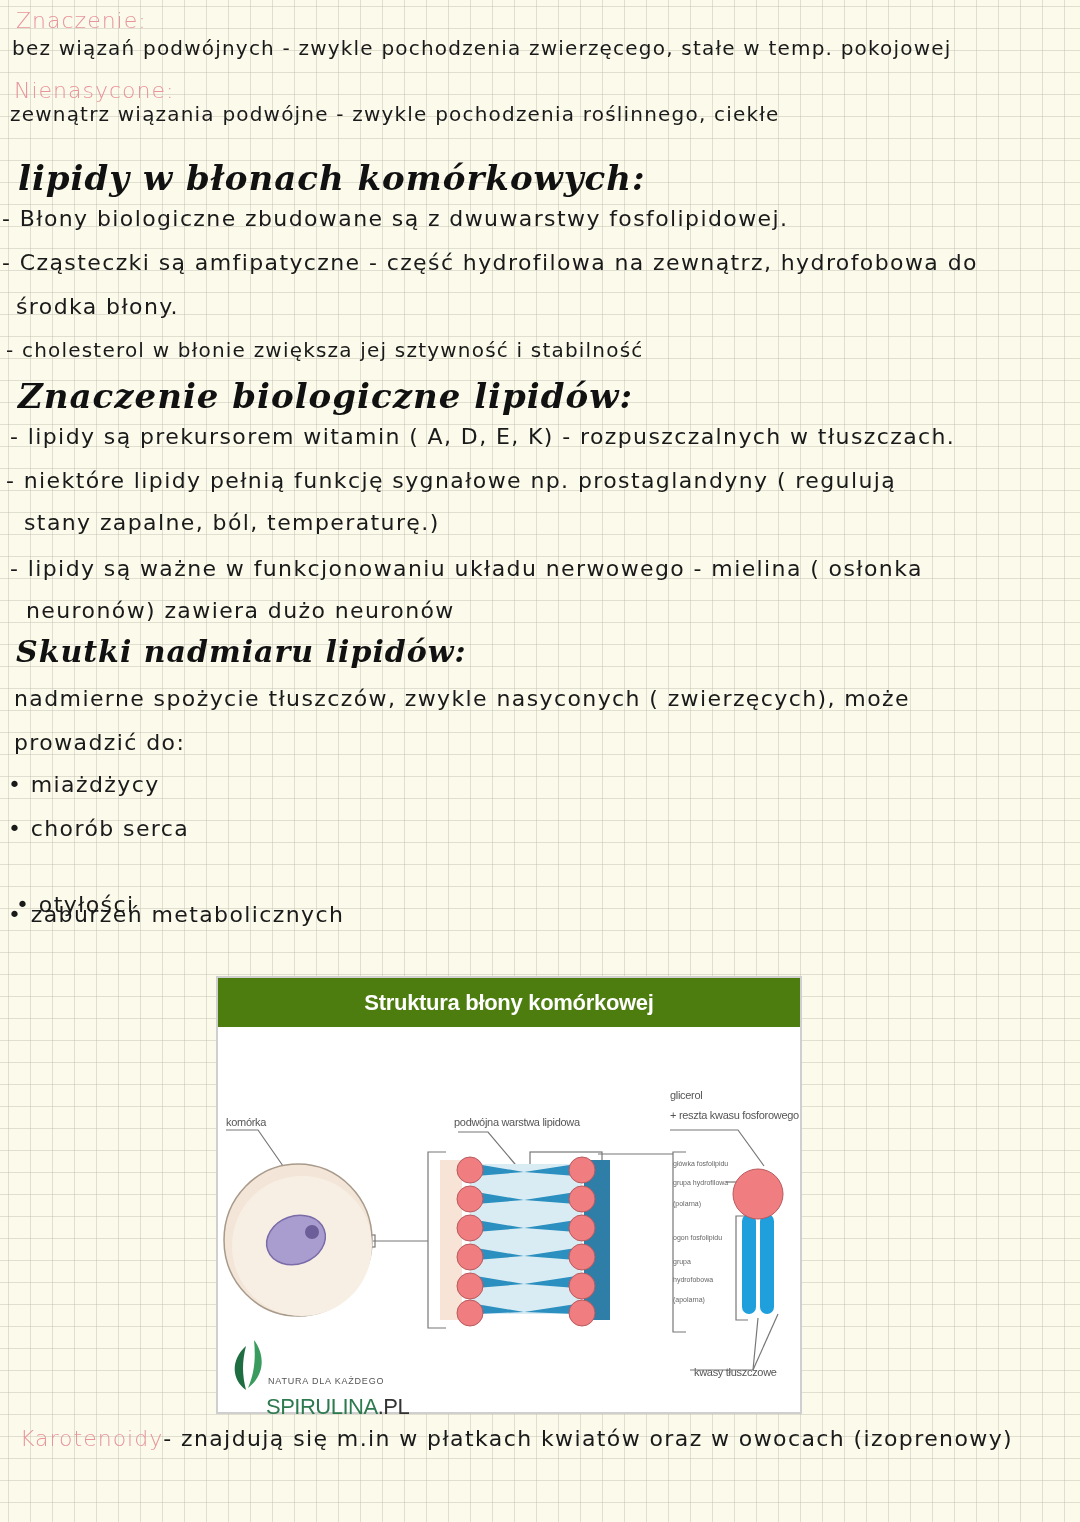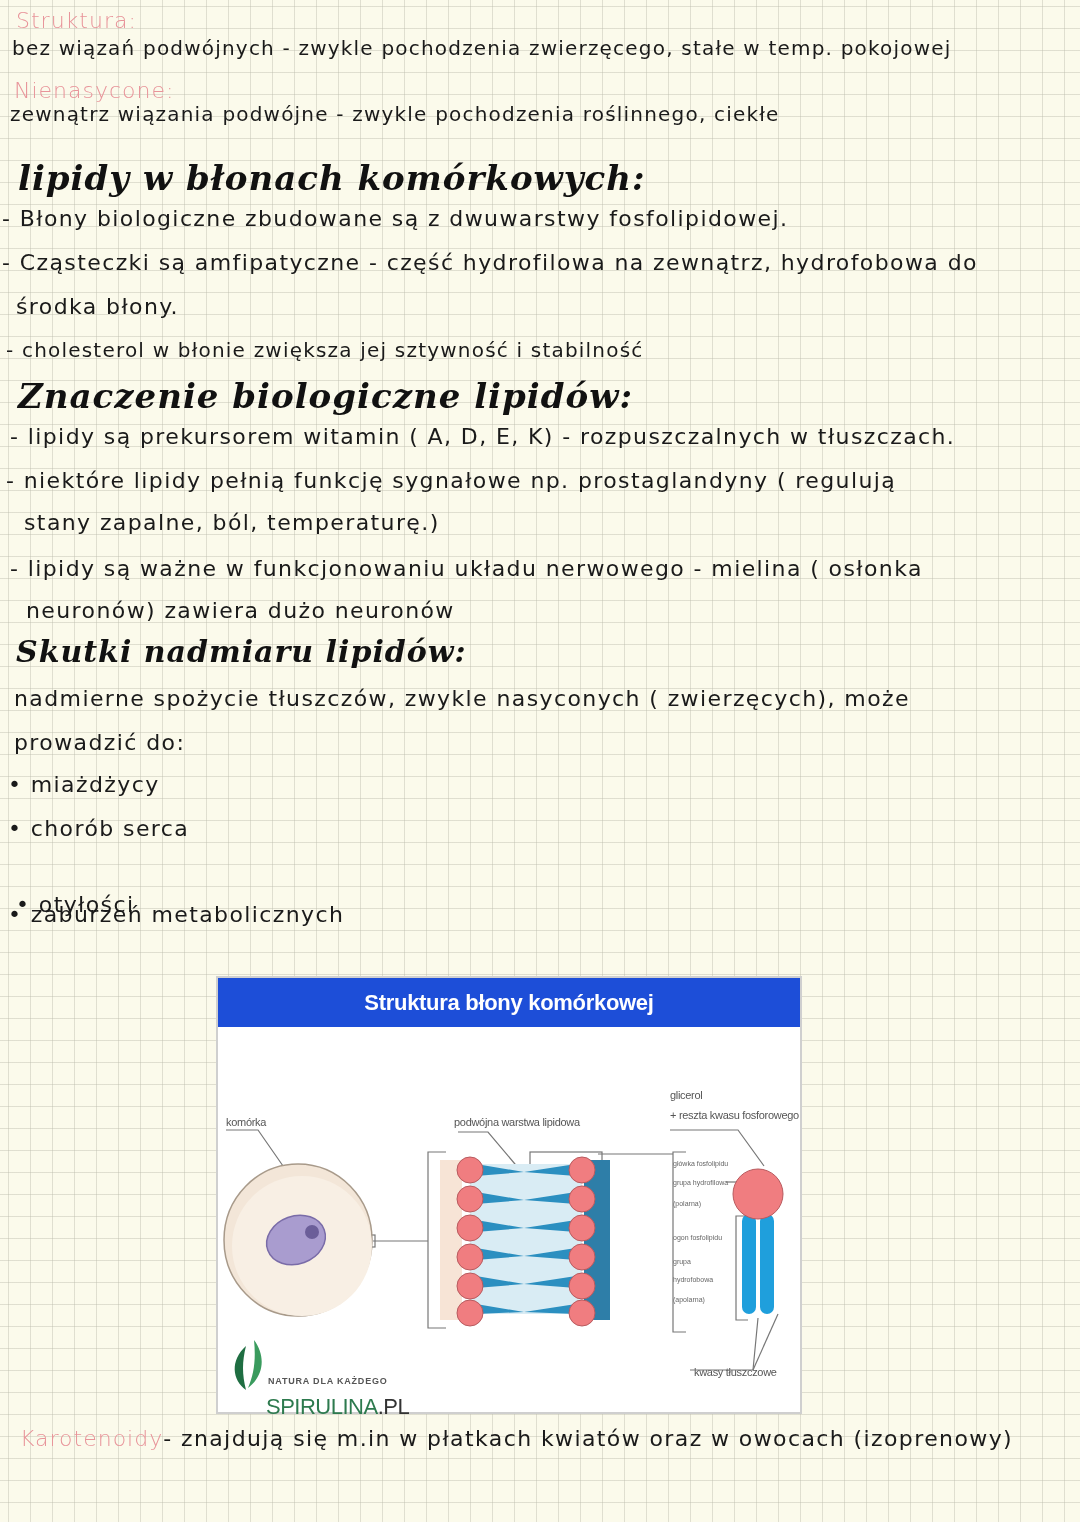--- a/index.html
+++ b/index.html
@@ -16,30 +16,30 @@
   }
   .abs{position:absolute;white-space:nowrap;}
   .pink{color:#e8949a;font-size:22px;letter-spacing:1px;font-weight:300;}
   .line{font-size:20px;letter-spacing:1.2px;}
   .line-lg{font-size:22px;letter-spacing:1.4px;}
   .heading{font-family:"DejaVu Serif", serif;font-weight:bold;font-size:34px;letter-spacing:1px;color:#111;font-style:italic;margin-top:8px;}
   .heading-md{font-family:"DejaVu Serif", serif;font-weight:bold;font-size:30px;letter-spacing:1px;color:#111;font-style:italic;}
 
   
   .diagram{position:absolute;left:216px;top:976px;width:586px;height:438px;background:#fff;border:2px solid #cfcfcf;box-sizing:border-box;}
-  .diagram-header{height:49px;background:#1d4ed8;color:#fff;font-family:"Liberation Sans", sans-serif;font-weight:bold;font-size:22px;text-align:center;line-height:49px;letter-spacing:-0.3px;}
+  .diagram-header{height:49px;background:#4d7c0f;color:#fff;font-family:"Liberation Sans", sans-serif;font-weight:bold;font-size:22px;text-align:center;line-height:49px;letter-spacing:-0.3px;}
   .dlabel{position:absolute;font-family:"Liberation Sans", sans-serif;font-size:11px;color:#555;white-space:nowrap;letter-spacing:-0.3px;}
   .dlabel-sm{position:absolute;font-family:"Liberation Sans", sans-serif;font-size:7px;color:#666;white-space:nowrap;}
   .logo-text{position:absolute;font-family:"Liberation Sans", sans-serif;color:#2d7a4e;font-size:22px;letter-spacing:-0.5px;}
-  .logo-sub{position:absolute;font-family:"Liberation Sans", sans-serif;color:#555;font-size:9px;font-weight:bold;letter-spacing:0.8px;}
+  .logo-sub{position:absolute;font-family:"Liberation Sans", sans-serif;color:#555;font-size:9px;font-weight:normal;letter-spacing:0.8px;}
 </style>
 </head>
 <body>
 
-<div class="abs pink" style="left:16px;top:8px;">Struktura:</div>
+<div class="abs pink" style="left:16px;top:8px;">Znaczenie:</div>
 <div class="abs line" style="left:12px;top:36px;">bez wiązań podwójnych - zwykle pochodzenia zwierzęcego, stałe w temp. pokojowej</div>
 
 <div class="abs pink" style="left:14px;top:78px;">Nienasycone:</div>
 <div class="abs line" style="left:10px;top:102px;">zewnątrz wiązania podwójne - zwykle pochodzenia roślinnego, ciekłe</div>
 
 <div class="abs heading" style="left:18px;top:150px;">lipidy w błonach komórkowych:</div>
 <div class="abs line-lg" style="left:2px;top:206px;">- Błony biologiczne zbudowane są z dwuwarstwy fosfolipidowej.</div>
 <div class="abs line-lg" style="left:2px;top:250px;">- Cząsteczki są amfipatyczne - część hydrofilowa na zewnątrz, hydrofobowa do</div>
 <div class="abs line-lg" style="left:16px;top:294px;">środka błony.</div>
 <div class="abs line" style="left:6px;top:338px;">- cholesterol w błonie zwiększa jej sztywność i stabilność</div>

